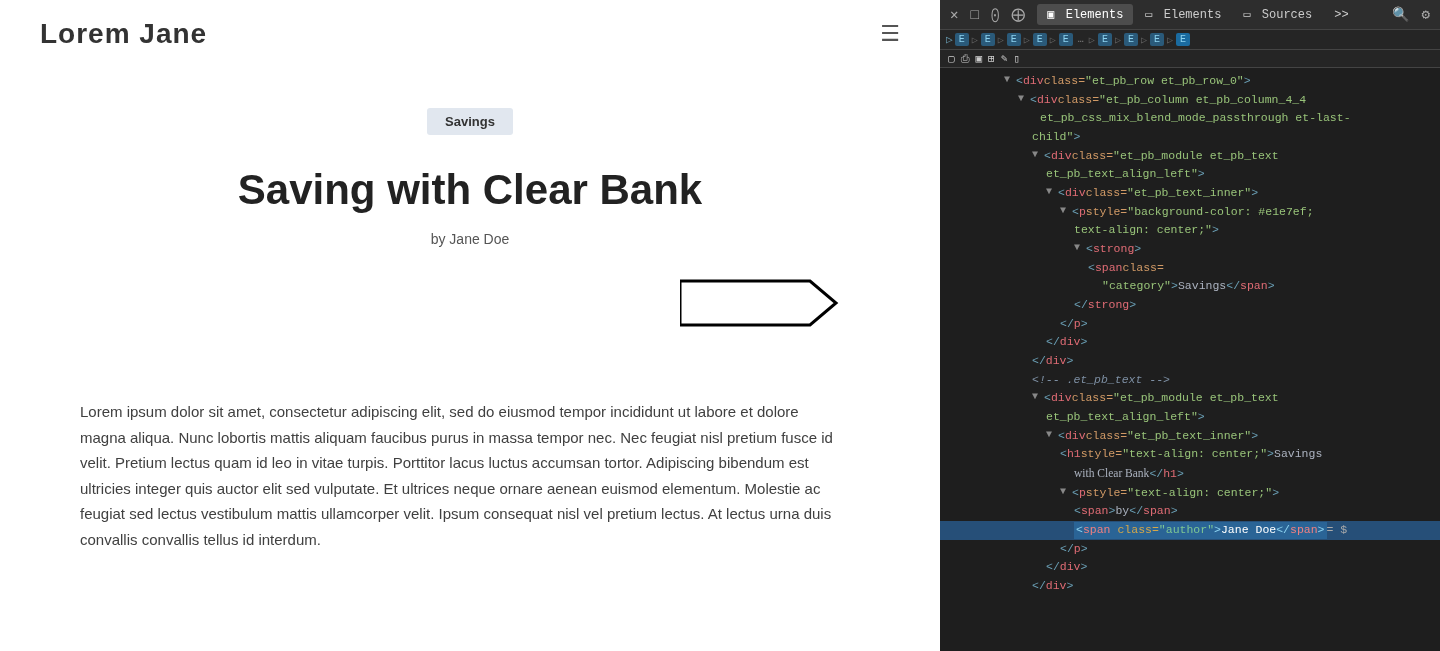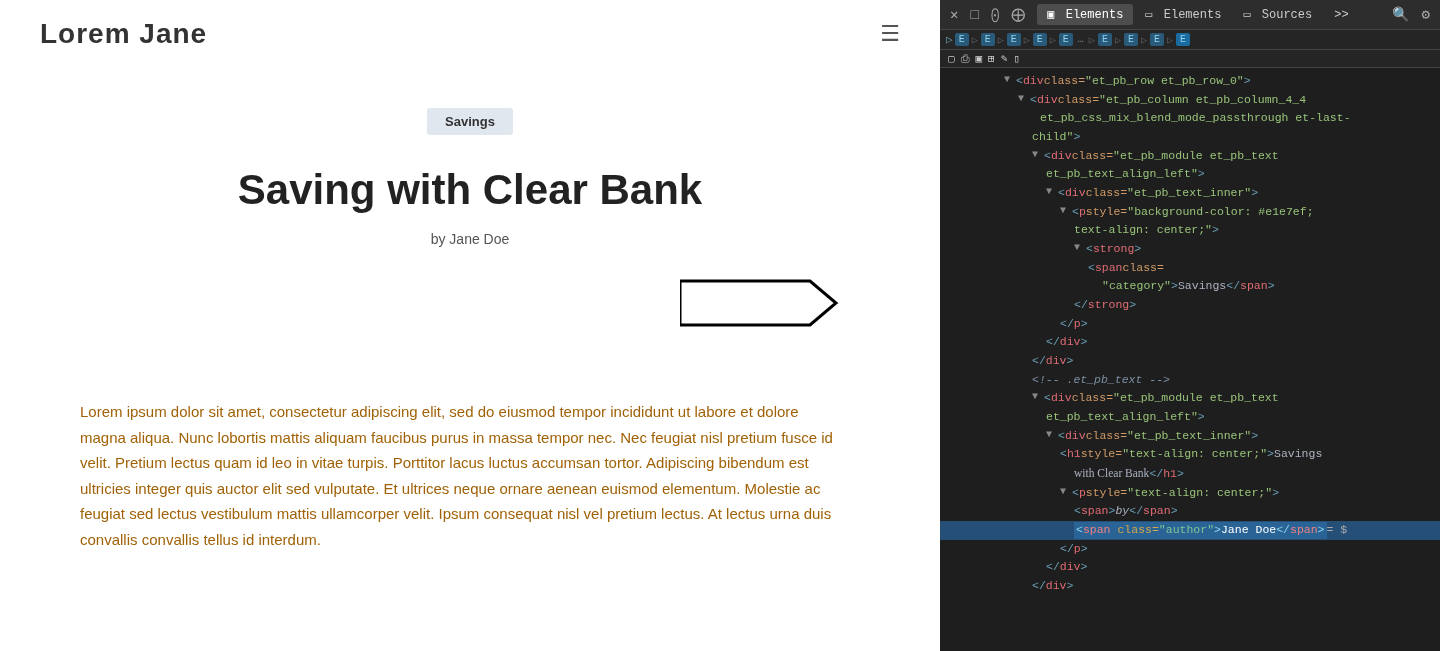--- a/index.html
+++ b/index.html
@@ -86,21 +86,21 @@
     .arrow-chevron svg {
       width: 100%;
       height: 100%;
     }
 
     
     .article-body {
       text-align: left;
       font-size: 15px;
       line-height: 1.7;
-      color: #a16207;
+      color: #404040;
       max-width: 760px;
     }
 
     
     .devtools-panel {
       width: 500px;
       height: 651px;
       background: #1e1e1e;
       display: flex;
       flex-direction: column;
@@ -707,21 +707,21 @@
         <span class="indent"></span>
         <span class="indent"></span>
         <span class="indent"></span>
         <span class="indent"></span>
         <span class="indent"></span>
         <span class="indent"></span>
       <span class="dom-text">
         <span class="tag-bracket">&lt;</span>
           <span class="tag-name">span</span>
           <span class="tag-bracket">&gt;</span>
-          <span style="color:#abb2bf;font-style:italic;">by </span>
+          <span style="color:#abb2bf;">by </span>
           <span class="tag-bracket">&lt;/</span>
           <span class="tag-name">span</span>
           <span class="tag-bracket">&gt;</span>
       </span>
     </div>
 
     <div class="dom-line selected-line" style="padding-left:8px;">
       <span class="indent"></span>
         <span class="indent"></span>
         <span class="indent"></span>

